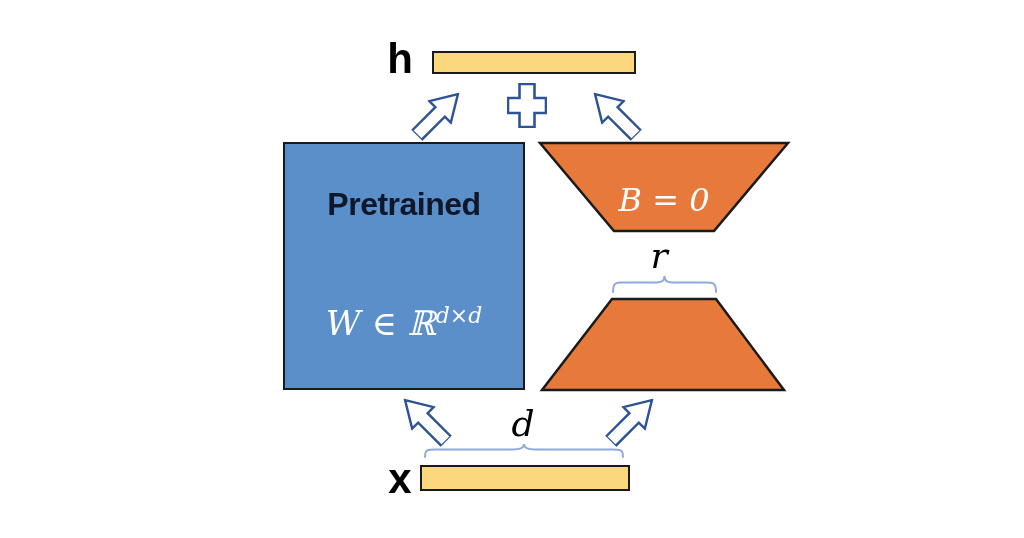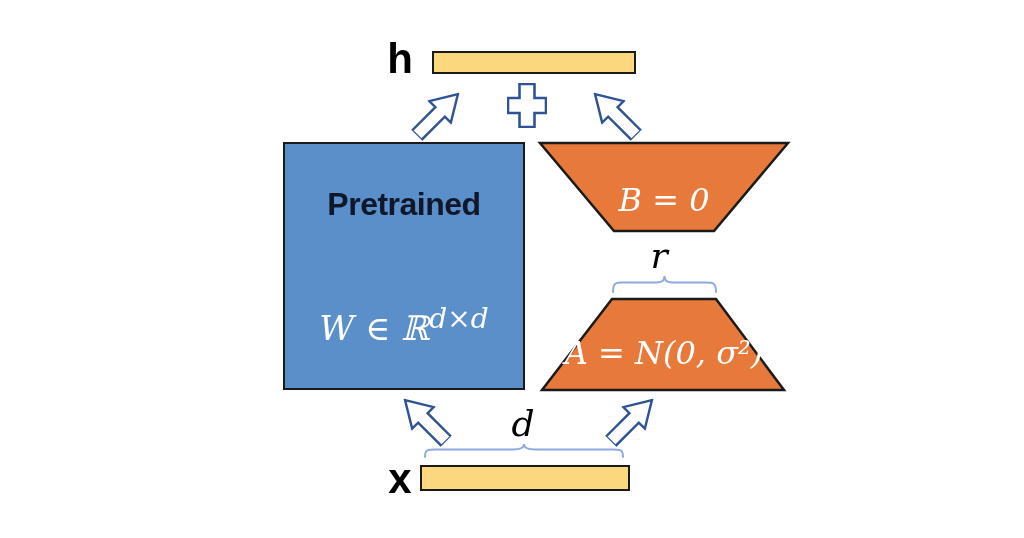--- a/index.html
+++ b/index.html
@@ -66,21 +66,21 @@
     left: 283px; top: 305px;
     width: 242px;
     text-align: center;
     color: #ffffff;
     font-family: "DejaVu Serif", "Liberation Serif", serif;
     font-style: italic;
     font-size: 34px;
     line-height: 1;
   }
   .pretrained-formula .sup {
-    font-size: 28px;
+    font-size: 22px;
     vertical-align: 12px;
   }
 
   
   .trap-poly {
     fill: var(--lora-fill, #E7793B);
     stroke: var(--shape-border, #1A1A1A);
     stroke-width: 2.5;
     stroke-linejoin: miter;
   }
@@ -142,21 +142,20 @@
   <div class="abs trap-text" style="left:537px; top:172px; width:254px; font-size:32px;margin-top:12px;">B = 0</div>
 
   <div class="abs math-label" style="left:609px; top:238px; width:100px;">r</div>
   <svg class="abs" style="left:611px; top:274px;" width="107" height="19" viewBox="0 0 107 19">
     <path class="brace-path" d="M2,18 C2,8.5 5,8.5 12,8.5 L43,8.5 C50,8.5 53.5,7.5 53.5,2 C53.5,7.5 57,8.5 64,8.5 L95,8.5 C102,8.5 105,8.5 105,18"></path>
   </svg>
 
   <svg class="abs" style="left:537px; top:297px;" width="254" height="95" viewBox="0 0 254 95">
     <polygon class="trap-poly" points="75,2 179,2 247,93 5,93"></polygon>
   </svg>
-  <div class="abs trap-text" style="left:537px; top:337px; width:254px; font-size:32px;">A = N(0, σ²)</div>
 
   <svg class="abs arrow-nw" style="left:395px; top:403px;" width="60" height="34" viewBox="0 0 100 56" preserveAspectRatio="none">
     <polygon class="outline-shape" stroke-width="4" points="0,17 55,17 55,3 97,28 55,53 55,39 0,39"></polygon>
   </svg>
 
   <svg class="abs arrow-ne" style="left:602px; top:403px;" width="60" height="34" viewBox="0 0 100 56" preserveAspectRatio="none">
     <polygon class="outline-shape" stroke-width="4" points="0,17 55,17 55,3 97,28 55,53 55,39 0,39"></polygon>
   </svg>
 
   <div class="abs math-label" style="left:473px; top:406px; width:100px;">d</div>

